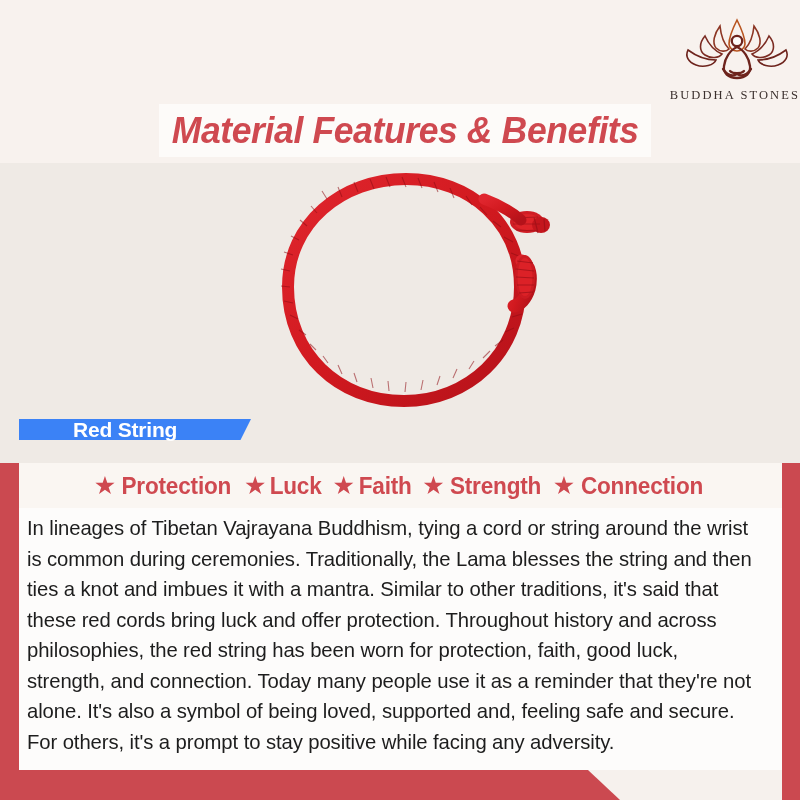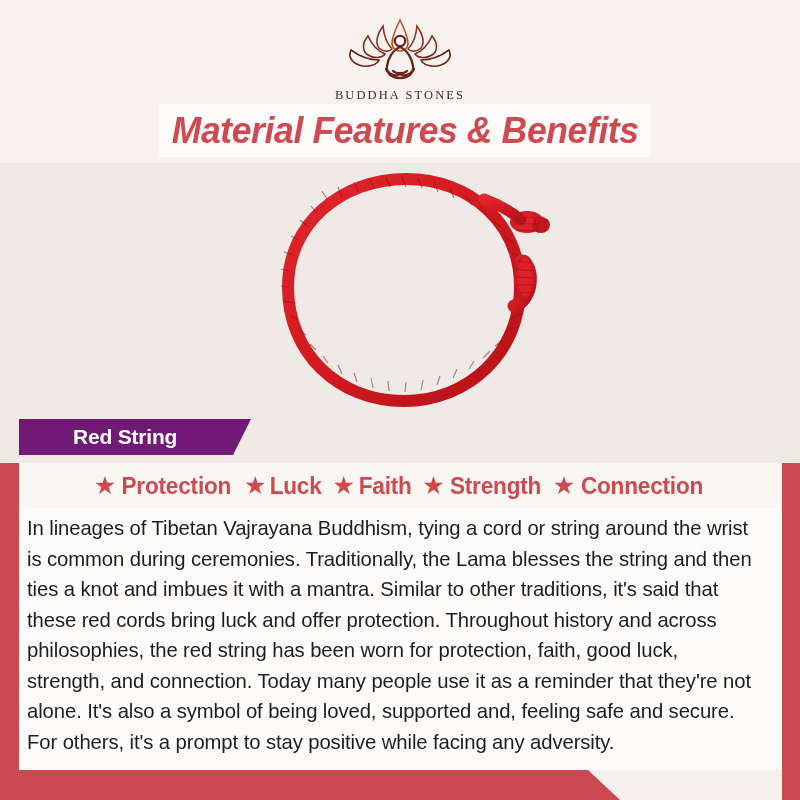--- a/index.html
+++ b/index.html
@@ -56,21 +56,21 @@
     top: 0; left: 0;
     width: 800px; height: 163px;
     background: #f8f2ee;
   }
   .logo-wrap {
     position: absolute;
     top: 14px; left: 0;
     width: 800px;
     display: flex;
     flex-direction: column;
-    align-items: center;
+    align-items: flex-end;
   }
   .logo-mark { width: 126px; height: 72px; display: block; }
   .logo-word {
     margin-top: 2px;
     font-family: "Liberation Serif", serif;
     font-size: 12.5px;
     letter-spacing: 2.1px;
     color: #3a2f2c;
   }
 
@@ -105,22 +105,22 @@
   .bracelet {
     position: absolute;
     top: 2px; left: 238px;
     width: 340px; height: 250px;
   }
 
   
   .label-banner {
     position: absolute;
     top: 419px; left: 19px;
-    width: 232px; height: 36px;
-    background: #701a75;
+    width: 232px; height: 21px;
+    background: #3b82f6;
     clip-path: polygon(0 0, 232px 0, 214px 36px, 0 36px);
     display: flex;
     align-items: center;
   }
   .label-text {
     margin-left: 54px;
     font-size: 21px;
     font-weight: bold;
     color: #ffffff;
     letter-spacing: -0.2px;

